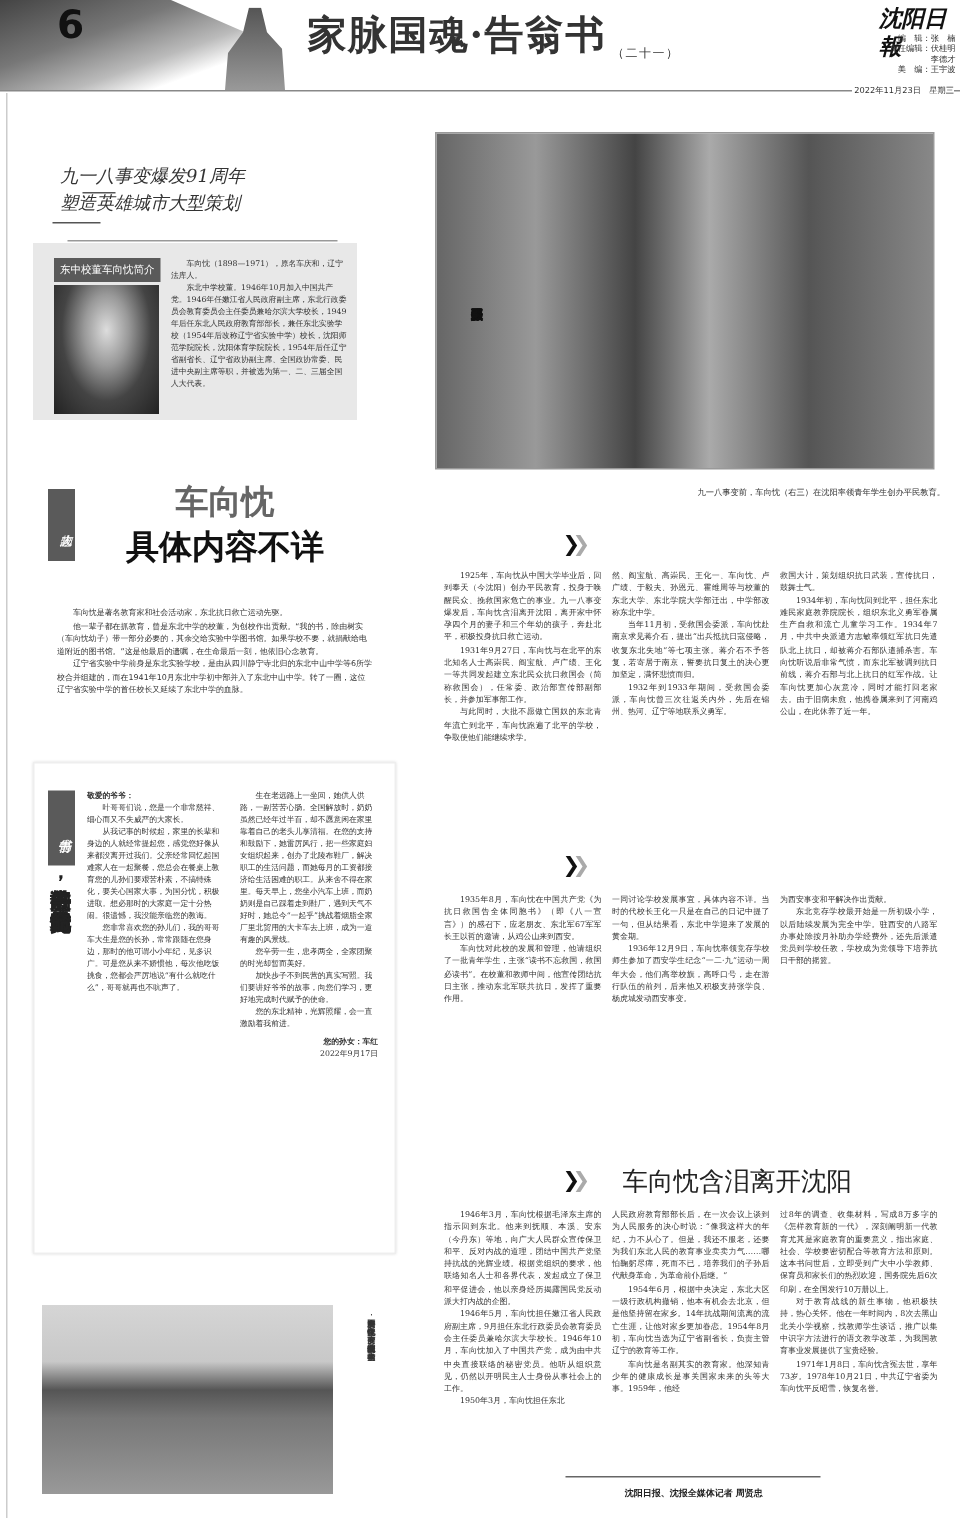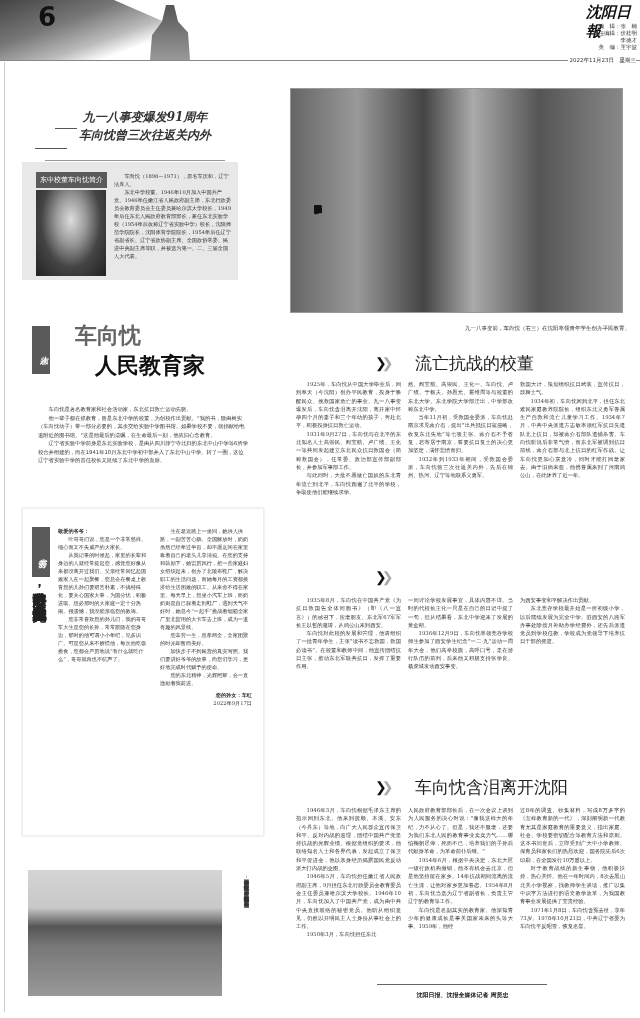--- a/index.html
+++ b/index.html
@@ -9,29 +9,29 @@
 .statue{position:absolute;left:150px;top:5px;width:40px;height:55px;background:linear-gradient(#555,#999);clip-path:polygon(40% 0,60% 0,70% 30%,95% 50%,100% 100%,0 100%,5% 55%,30% 30%)}
 .page-num{position:absolute;left:38px;top:2px;font-family:"DejaVu Sans",sans-serif;font-weight:bold;font-size:26px;color:#111}
 .masthead{position:absolute;left:205px;top:6px;font-size:26px;font-weight:bold;color:#333;letter-spacing:1px}
 .serial{font-size:8px;font-weight:normal;vertical-align:bottom;margin-left:4px}
 .subtitle{position:absolute;left:200px;top:40px;font-size:12.5px;color:#222}
 .paper-name{position:absolute;left:586px;top:3px;font-size:15px;font-weight:bold;font-style:italic;color:#111}
 .credits{position:absolute;left:573px;top:23px;font-family:"DejaVu Sans",sans-serif;font-size:5.5px;line-height:7px;text-align:right;width:64px;color:#333}
 .rule{position:absolute;left:0;top:60px;width:640px;height:1px;background:#888}
 .dateline{position:absolute;right:4px;top:57px;font-family:"DejaVu Sans",sans-serif;font-size:5.5px;background:#fff;padding-left:2px;color:#333}
 .leftborder{position:absolute;left:4px;top:62px;width:1px;height:950px;background:#ccc}
-.banner{position:absolute;left:40px;top:108px;width:210px;text-align:center;font-size:12px;font-weight:bold;font-style:italic;color:#333;line-height:18px}
+.banner{position:absolute;left:40px;top:108px;width:210px;font-size:12px;font-weight:normal;font-style:italic;color:#333;line-height:18px}
 .banner-line{position:absolute;height:1px;background:#555}
 .bio-box{position:absolute;left:22px;top:162px;width:216px;height:118px;background:#e8e8e8}
 .bio-label{position:absolute;left:14px;top:10px;background:#5a5a5a;color:#fff;font-family:"DejaVu Sans",sans-serif;font-size:7px;padding:3px 4px}
 .portrait{position:absolute;left:14px;top:28px;width:70px;height:86px;background:radial-gradient(ellipse at 50% 35%,#ddd 0%,#999 30%,#444 60%,#222 100%)}
 .bio-text{position:absolute;left:92px;top:10px;width:118px;font-size:5.2px;line-height:8px;color:#333;text-indent:2em}
 .tag{background:#5a5a5a;color:#fff;font-size:8px;font-style:italic;writing-mode:vertical-rl;text-align:center;padding:3px 2px}
 .tag-people{position:absolute;left:32px;top:326px;width:18px;height:48px}
-.headline1{position:absolute;left:75px;top:322px;width:150px;font-size:22px;font-weight:bold;color:#666;line-height:26px}
+.headline1{position:absolute;left:75px;top:322px;width:150px;text-align:center;font-size:22px;font-weight:bold;color:#666;line-height:26px}
 .headline2{position:absolute;left:70px;top:352px;width:160px;text-align:center;font-size:22px;font-weight:bold;color:#111;line-height:26px}
 .lead{position:absolute;left:38px;top:405px;width:210px;font-family:"DejaVu Sans",sans-serif;font-size:5.3px;line-height:8.5px;color:#333;text-indent:2em}
 .letter-box{position:absolute;left:22px;top:508px;width:242px;height:328px;border:1px solid #eee;box-shadow:0 0 2px #ddd}
 .tag-letter{position:absolute;left:32px;top:527px;width:18px;height:50px;font-size:9px}
 .letter-title{position:absolute;left:30px;top:582px;width:20px;writing-mode:vertical-rl;font-size:14px;font-weight:bold;color:#222;line-height:20px}
 .letter-col{position:absolute;font-size:5.2px;line-height:8px;color:#333}
 .letter-col p{text-indent:2em}
 .salutation{font-weight:bold;text-indent:0!important}
 .sign{text-align:right;font-weight:bold;margin-top:4px}
 .sign-date{text-align:right}
@@ -49,52 +49,53 @@
 .footer-rule{position:absolute;left:377px;top:984px;width:170px;height:1px;background:#666}
 .footer-byline{position:absolute;left:380px;top:991px;width:165px;text-align:center;font-family:"DejaVu Sans",sans-serif;font-size:6px;font-weight:bold;color:#222}
 </style>
 </head>
 <body>
 
 <div class="header">
   <div class="flag"></div>
   <div class="statue"></div>
   <div class="page-num">6</div>
+  <div class="masthead"><span>家脉国魂·告翁书</span><span class="serial">（二十一）</span></div>
   <div class="paper-name">沈阳日報</div>
   <div class="credits">
     <div>编　辑：张　楠</div>
     <div>责任编辑：伏桂明</div>
     <div>李德才</div>
     <div>美　编：王宇波</div>
   </div>
   <div class="rule"></div>
   <div class="dateline">2022年11月23日　星期三</div>
 </div>
 <div class="leftborder"></div>
 
 <div class="banner-line" style="left:55px;top:128px;width:22px"></div>
 <div class="banner-line" style="left:35px;top:148px;width:32px"></div>
 <div class="banner-line" style="left:45px;top:160px;width:180px;background:#999"></div>
 <div class="banner">
   <div>九一八事变爆发91周年</div>
-  <div>车向忱曾三次往返关内外</div>
+  <div>塑造英雄城市大型策划</div>
 </div>
 
 <div class="bio-box">
   <div class="bio-label">东中校董车向忱简介</div>
   <div class="portrait"></div>
   <div class="bio-text">
     <p>车向忱（1898—1971），原名车庆和，辽宁法库人。</p>
     <p>东北中学校董。1946年10月加入中国共产党。1946年任嫩江省人民政府副主席，东北行政委员会教育委员会主任委员兼哈尔滨大学校长，1949年后任东北人民政府教育部部长，兼任东北实验学校（1954年后改称辽宁省实验中学）校长，沈阳师范学院院长，沈阳体育学院院长，1954年后任辽宁省副省长、辽宁省政协副主席、全国政协常委、民进中央副主席等职，并被选为第一、二、三届全国人大代表。</p>
   </div>
 </div>
 
 <div class="tag tag-people">人物志</div>
 <div class="headline1">车向忱</div>
-<div class="headline2">人民教育家</div>
+<div class="headline2">具体内容不详</div>
 <div class="lead">
   <p>车向忱是著名教育家和社会活动家，东北抗日救亡运动先驱。</p>
   <p>他一辈子都在抓教育，曾是东北中学的校董，为创校作出贡献。“我的书，除由树实（车向忱幼子）带一部分必要的，其余交给实验中学图书馆。如果学校不要，就捐献给电道附近的图书馆。”这是他最后的遗嘱，在生命最后一刻，他依旧心念教育。</p>
   <p>辽宁省实验中学前身是东北实验学校，是由从四川静宁寺北归的东北中山中学等6所学校合并组建的，而在1941年10月东北中学初中部并入了东北中山中学。转了一圈，这位辽宁省实验中学的首任校长又延续了东北中学的血脉。</p>
 </div>
 
 <div class="letter-box"></div>
 <div class="tag tag-letter">告翁书</div>
 <div class="letter-title">讲好爷爷的故事，更好地完成时代赋予的使命</div>
 <div class="letter-col" style="left:58px;top:527px;width:92px">
@@ -115,21 +116,20 @@
 <div class="photo2"></div>
 <div class="photo2-caption">和平解决西安事变后，车向忱应张学良委托，西安事变前夕，车向忱（前左立者）在王曲训练团，前右坐者为张学良。</div>
 
 <div class="photo1">
   <div class="photo1-inscription">平民服务团第八次下乡服务民众摄影</div>
 </div>
 <div class="photo1-caption">九一八事变前，车向忱（右三）在沈阳率领青年学生创办平民教育。</div>
 
 <div class="section-head" style="top:352px">
   <div class="arrows">❯<span>❯</span></div>
-  <div class="title">流亡抗战的校董</div>
 </div>
 <div class="col" style="left:296px;top:380px">
   <p>1925年，车向忱从中国大学毕业后，回到奉天（今沈阳）创办平民教育，投身于唤醒民众、挽救国家危亡的事业。九一八事变爆发后，车向忱含泪离开沈阳，离开家中怀孕四个月的妻子和三个年幼的孩子，奔赴北平，积极投身抗日救亡运动。</p>
   <p>1931年9月27日，车向忱与在北平的东北知名人士高崇民、阎宝航、卢广绩、王化一等共同发起建立东北民众抗日救国会（简称救国会），任常委、政治部宣传部副部长，并参加军事部工作。</p>
   <p>与此同时，大批不愿做亡国奴的东北青年流亡到北平，车向忱跑遍了北平的学校，争取使他们能继续求学。</p>
 </div>
 <div class="col" style="left:408px;top:380px">
   <p style="text-indent:0">然、阎宝航、高崇民、王化一、车向忱、卢广绩、于毅夫、孙恩元、霍维周等与校董的东北大学、东北学院大学部迁出，中学部改称东北中学。</p>
   <p>当年11月初，受救国会委派，车向忱赴南京求见蒋介石，提出“出兵抵抗日寇侵略，收复东北失地”等七项主张。蒋介石不予答复，若寄居于南京，誓要抗日复土的决心更加坚定，满怀悲愤而归。</p>
   <p>1932年到1933年期间，受救国会委派，车向忱曾三次往返关内外，先后在锦州、热河、辽宁等地联系义勇军。</p>

